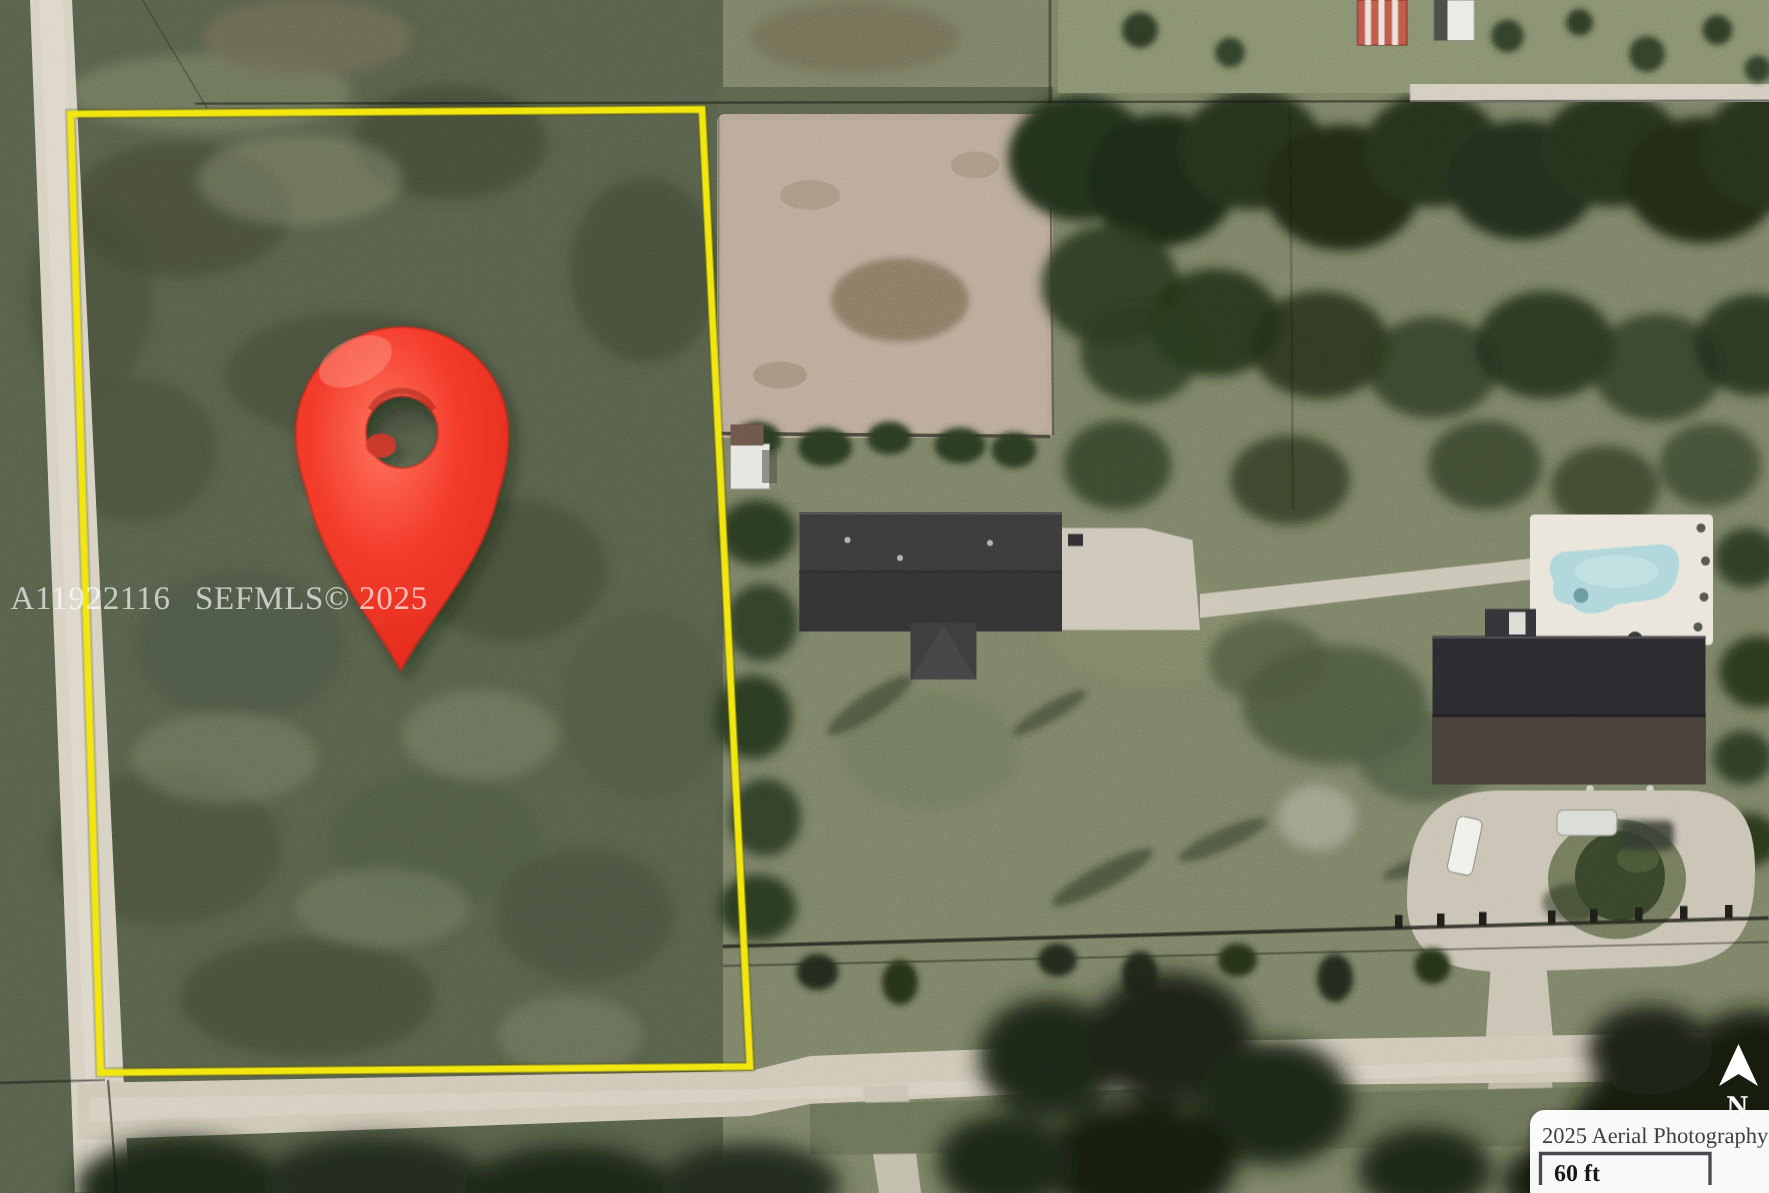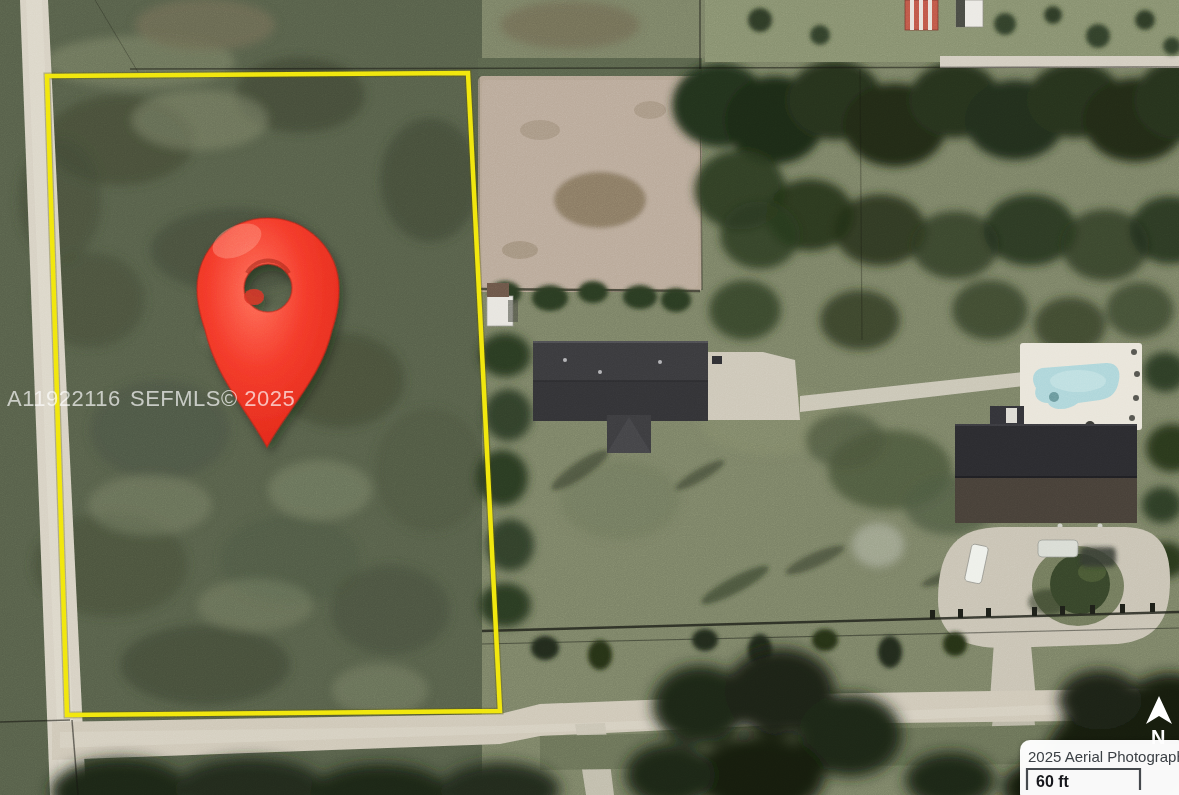--- a/index.html
+++ b/index.html
@@ -1,18 +1,18 @@
 <!DOCTYPE html>
 <html><head>
 <meta charset="utf-8">
 <style>
   html,body{margin:0;padding:0;background:#222;}
   #stage{
     position:relative;width:1179px;height:795px;overflow:hidden;
-    font-family:Liberation Sans, sans-serif;
+    font-family:Liberation Serif, serif;
     background:#be185d;
   }
   svg{display:block}
   .wm{font-size:22px;fill:#ffffff;opacity:.68;letter-spacing:.5px;}
   .ctl-label{font-size:15px;fill:#3a3f44;}
   .scale-label{font-size:16px;fill:#16181a;font-weight:bold;}
   .north-label{font-size:20px;fill:#ffffff;font-weight:bold;}
   .grain{mix-blend-mode:overlay;}
 </style>
 </head>

